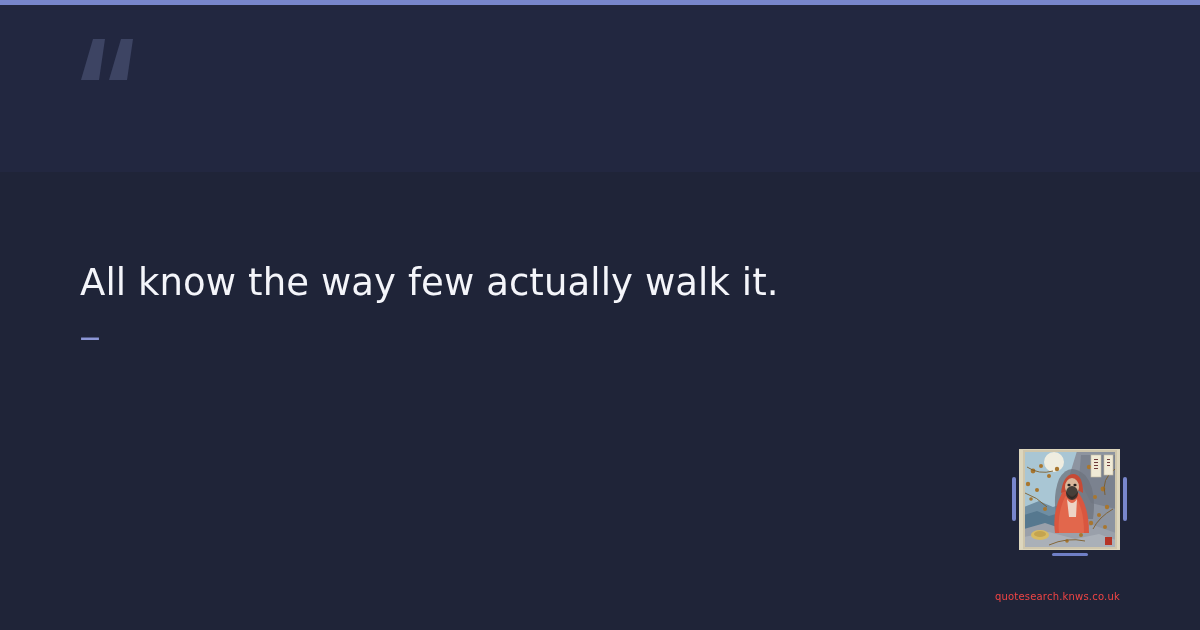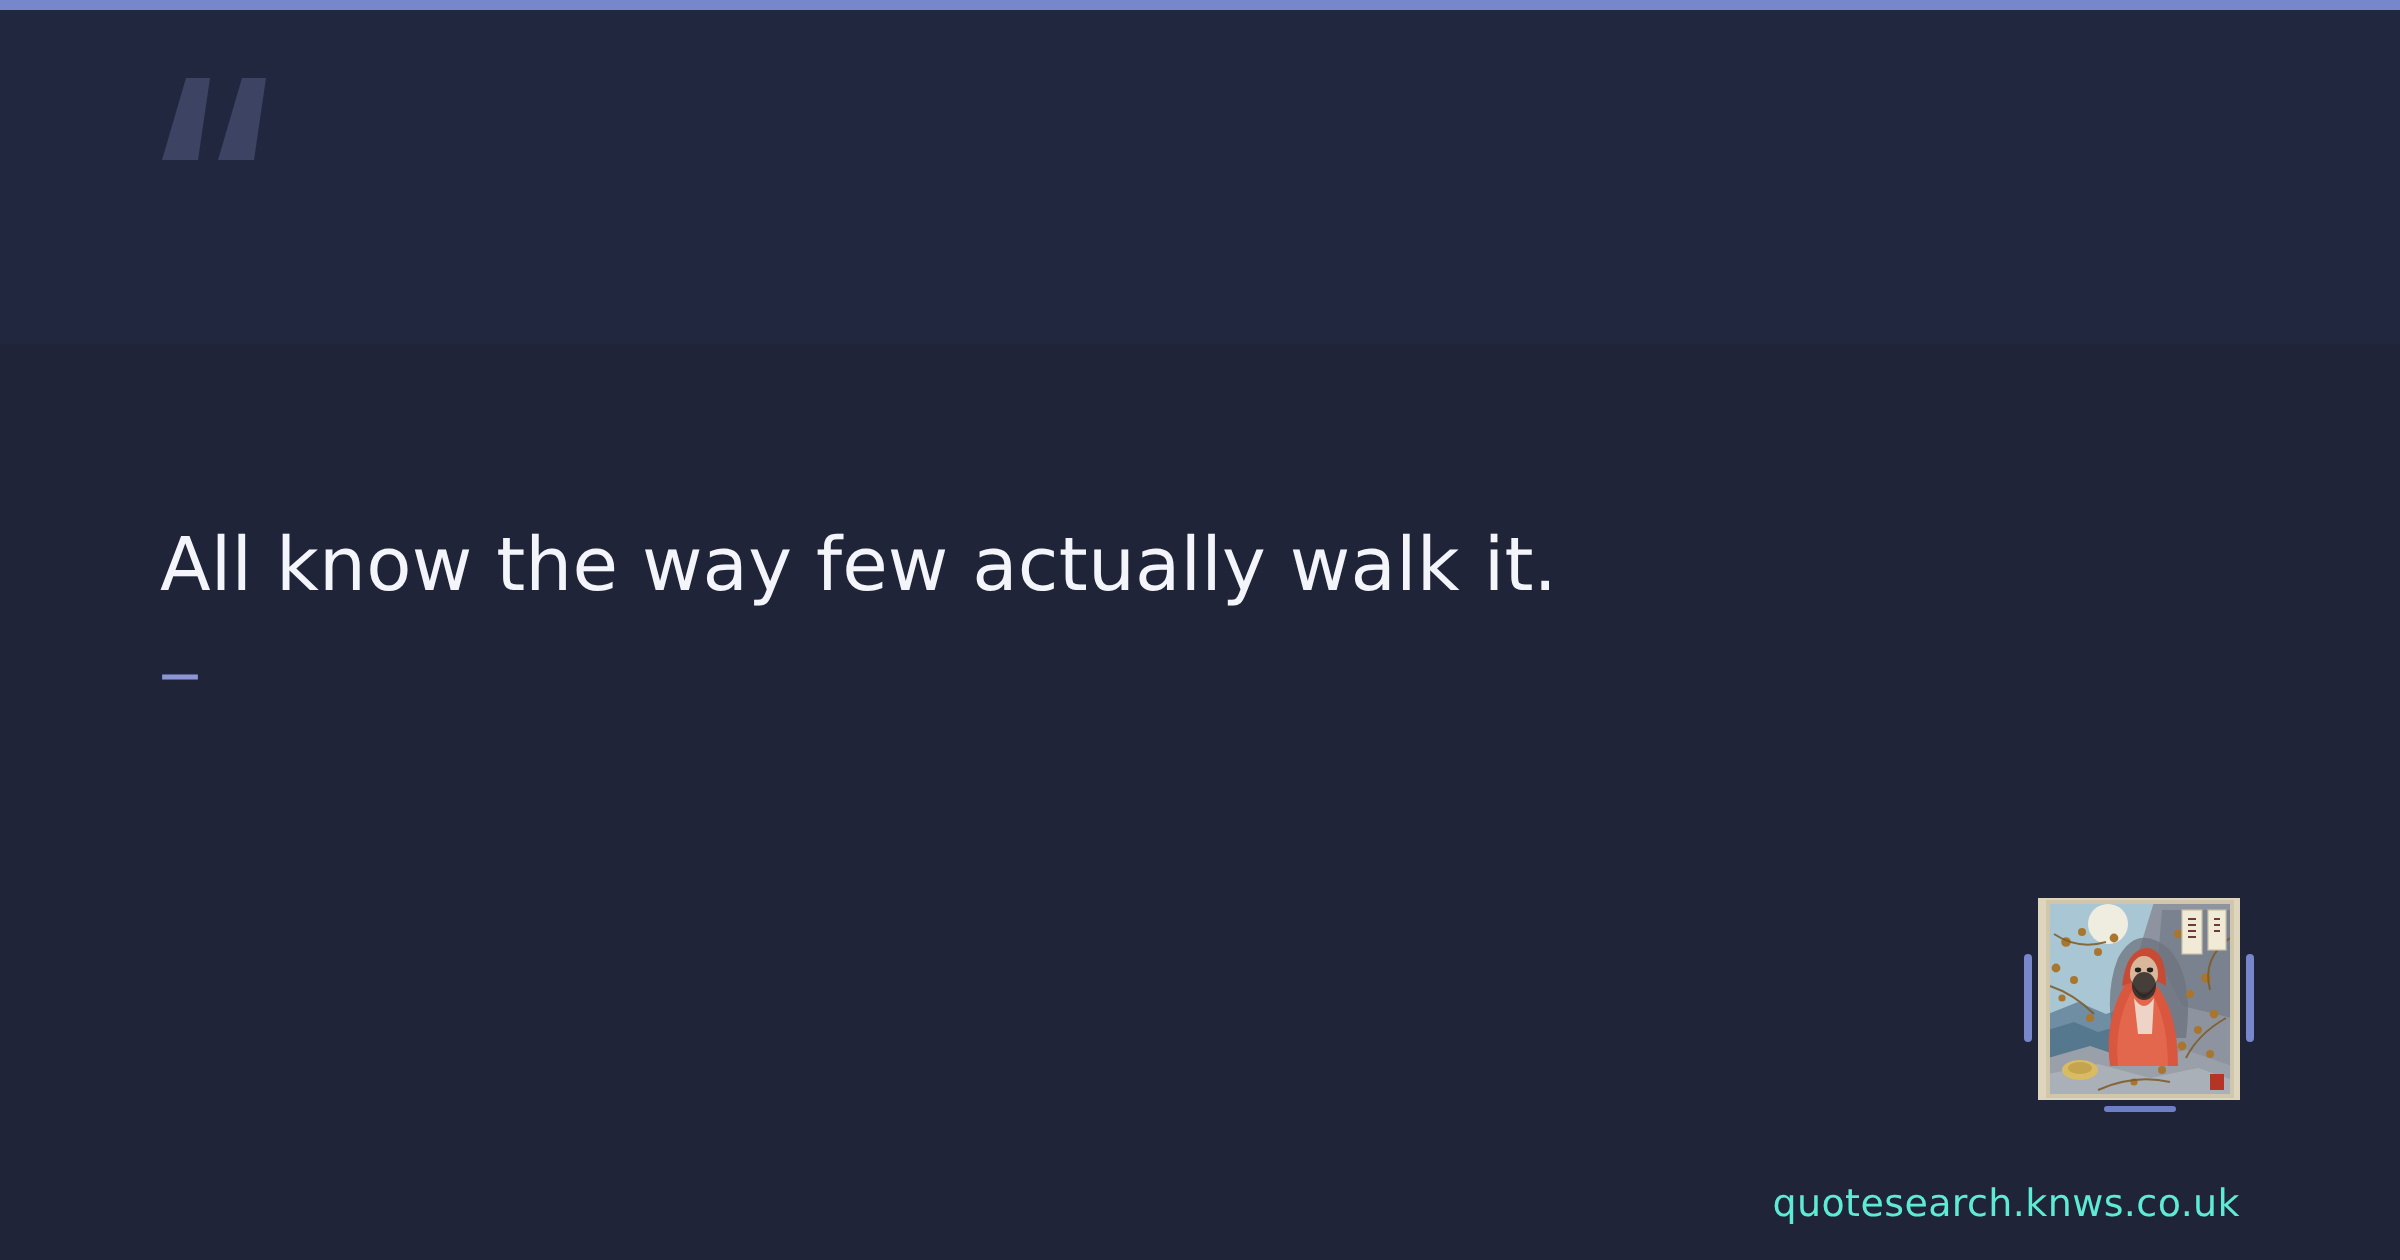--- a/index.html
+++ b/index.html
@@ -76,22 +76,22 @@
     font-size: 20px;
     font-weight: bold;
     letter-spacing: 0.4px;
   }
   .attribution .dash { color: #8c96d6; }
 
   .footer-url {
     position: absolute;
     right: 80px;
     top: 591px;
-    color: #5eead4;
-    font-size: 19px;
+    color: #ef4444;
+    font-size: 10px;
     letter-spacing: 0.2px;
     text-align: right;
   }
 
   
   .thumb-wrap {
     position: absolute;
     left: 1019px;
     top: 449px;
     width: 101px;

